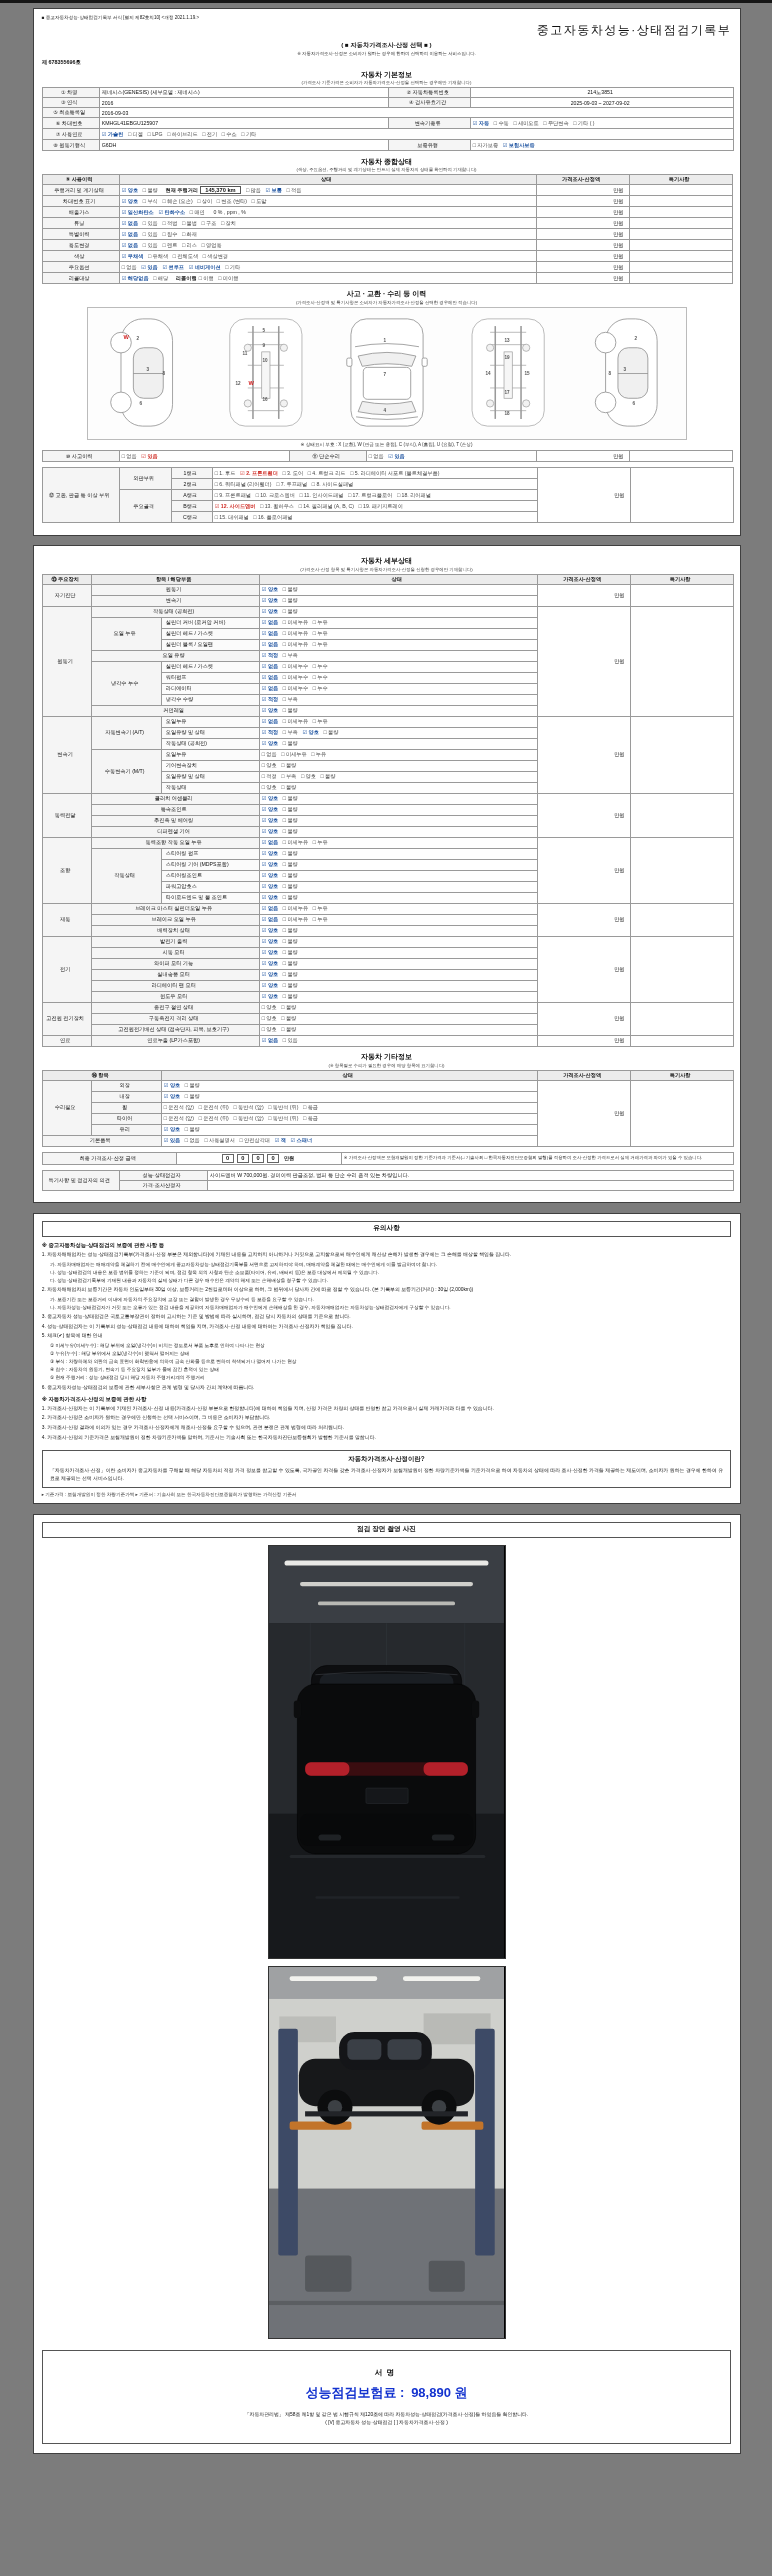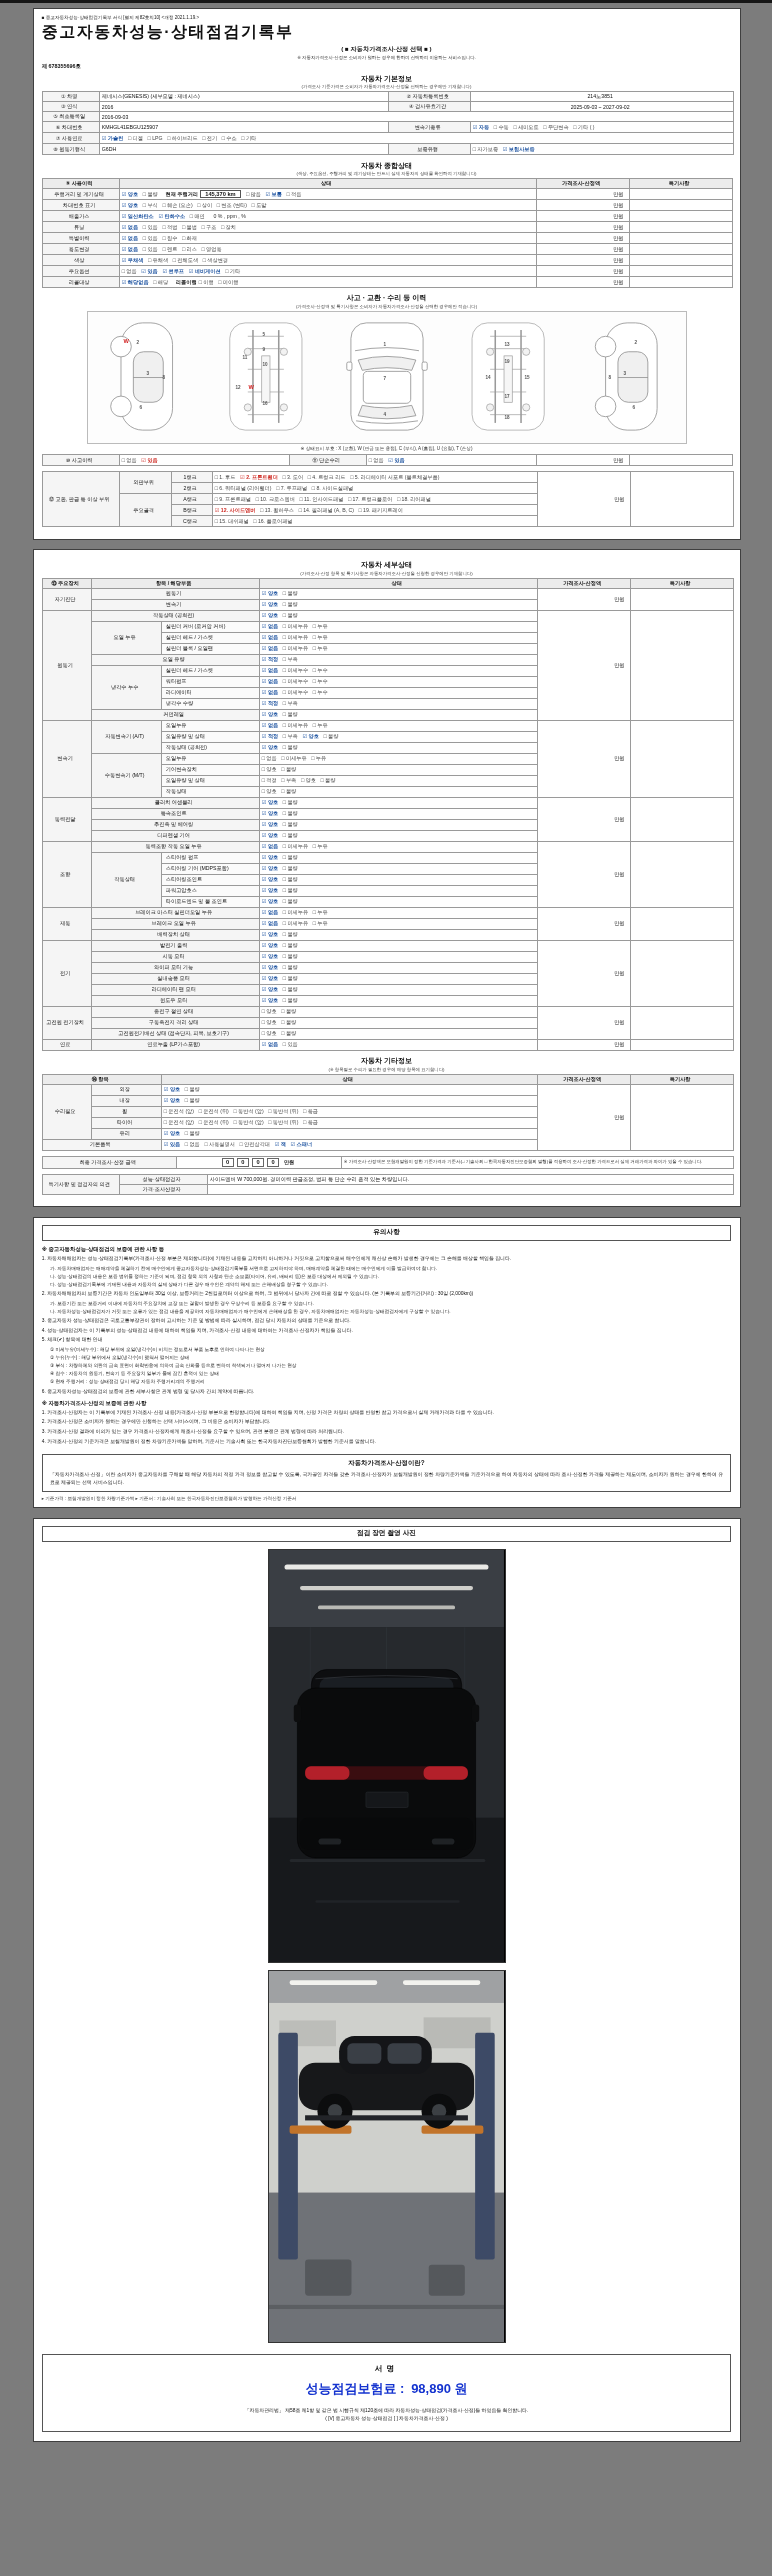--- a/index.html
+++ b/index.html
@@ -1,20 +1,20 @@
 <!DOCTYPE html>
 <html style="font-size:8.2px"><head>
 <meta charset="utf-8">
 <style>
   html,body{margin:0;padding:0}
   body{width:773px;background:#7c7c7c;font-family:"Liberation Sans","DejaVu Sans",sans-serif;color:#111}
   .topline{height:2.6px;background:#161616}
   .panel{width:708px;margin:5.2px auto 9.3px;background:#fff;border:0.5px solid #3f3f3f;padding:6.2px 8.2px;box-sizing:border-box}
   .formref{font-size:4.6px;color:#222;margin-bottom:2.1px}
-  .doc-title{text-align:left;font-size:16px;font-weight:bold;letter-spacing:1.5px;margin-top:1px}
+  .doc-title{text-align:right;font-size:12px;font-weight:normal;letter-spacing:1.5px;margin-top:1px}
   .doc-sub{text-align:center;font-size:6.2px;font-weight:bold;margin-top:1.5px}
   .doc-note{text-align:center;font-size:4.4px;color:#333;margin-top:1px}
   .docno{font-size:5.4px;font-weight:bold;margin:3.1px 0 1px}
   .sec-title{font-size:7px;font-weight:bold;text-align:center;margin-top:4.1px}
   .sec-note{font-size:4.4px;text-align:center;color:#444;margin:0.5px 0 2.1px}
   table{width:100%;border-collapse:collapse;table-layout:fixed;margin:1px 0 5.2px}
   td{border:0.5px solid #9a9a9a;font-size:5.2px;padding:1px 2.1px;vertical-align:middle;word-break:keep-all}
   td.hdr{background:#ececec;font-weight:bold;text-align:center}
   td.lbl{background:#f5f5f5;text-align:center}
   td.lbl2{background:#fbfbfb;text-align:left;padding-left:4.1px}
@@ -37,21 +37,21 @@
   .legend{font-size:4.6px;text-align:center;color:#333;margin:1px 0 3.1px}
   .strip{border:0.8px solid #555;text-align:center;font-weight:bold;font-size:6.7px;padding:2.6px 0;margin:1px 0 5.2px}
   .nt-h1{font-weight:bold;font-size:5.4px;margin:4.6px 0 2.1px}
   .nt-p{font-size:4.9px;line-height:1.55;margin:2.1px 0;text-align:justify}
   .nt-s{font-size:4.7px;line-height:1.5;margin:1px 0 1px 8.2px;text-align:justify;color:#222}
   .pricing-box{border:0.8px solid #555;margin:8.2px 0 4.1px;padding:4.6px 7.2px}
   .pricing-title{text-align:center;font-weight:bold;font-size:6.4px;margin-bottom:3.1px}
   .pricing-body{font-size:4.9px;line-height:1.55;text-align:justify}
   .pricing-foot{font-size:4.6px;color:#333;margin-top:4.1px}
   .photo{width:236px;margin:7.2px auto;border:0.5px solid #333;display:block;background:#000;font-size:0}
-  .sign-box{border:0.8px solid #555;margin:10.3px auto 3.1px;padding:9px;text-align:center}
+  .sign-box{border:0.8px solid #555;margin:10.3px auto 3.1px;padding:17px;text-align:center}
   .sign-title{font-size:7.7px;font-weight:bold;letter-spacing:4.1px;margin-bottom:6.2px}
   .premium{font-size:13px;font-weight:bold;color:#1433cf;margin:5.2px 0 9.3px}
   .premium .val{margin-left:3.1px}
   .confirm{font-size:4.9px;margin:1.5px 0;color:#111;text-align:center}
 </style>
 </head>
 <body>
 
 <div class="topline"></div>
 

